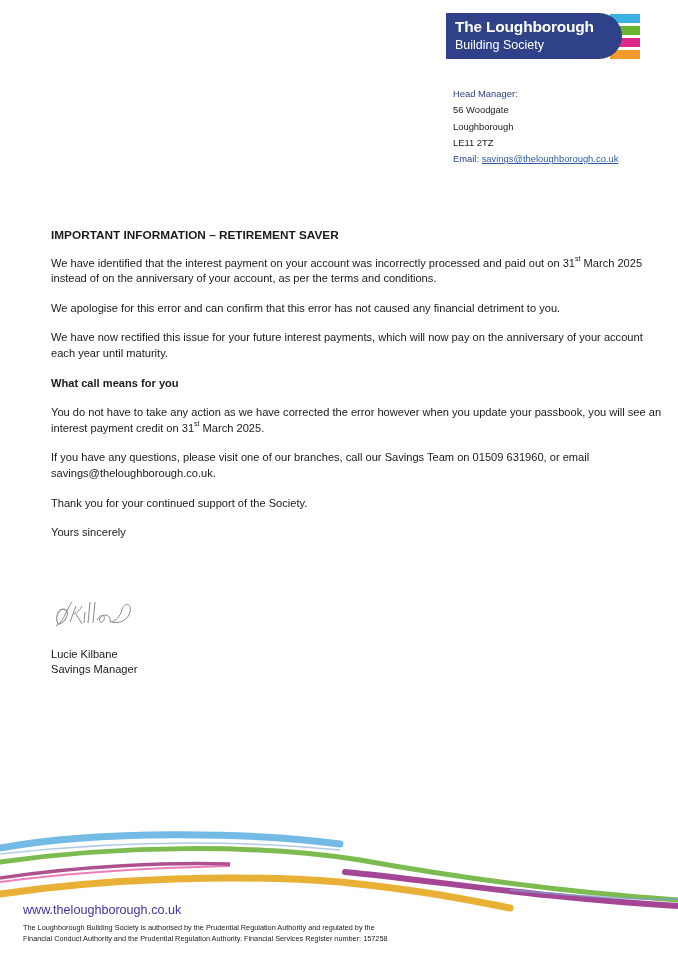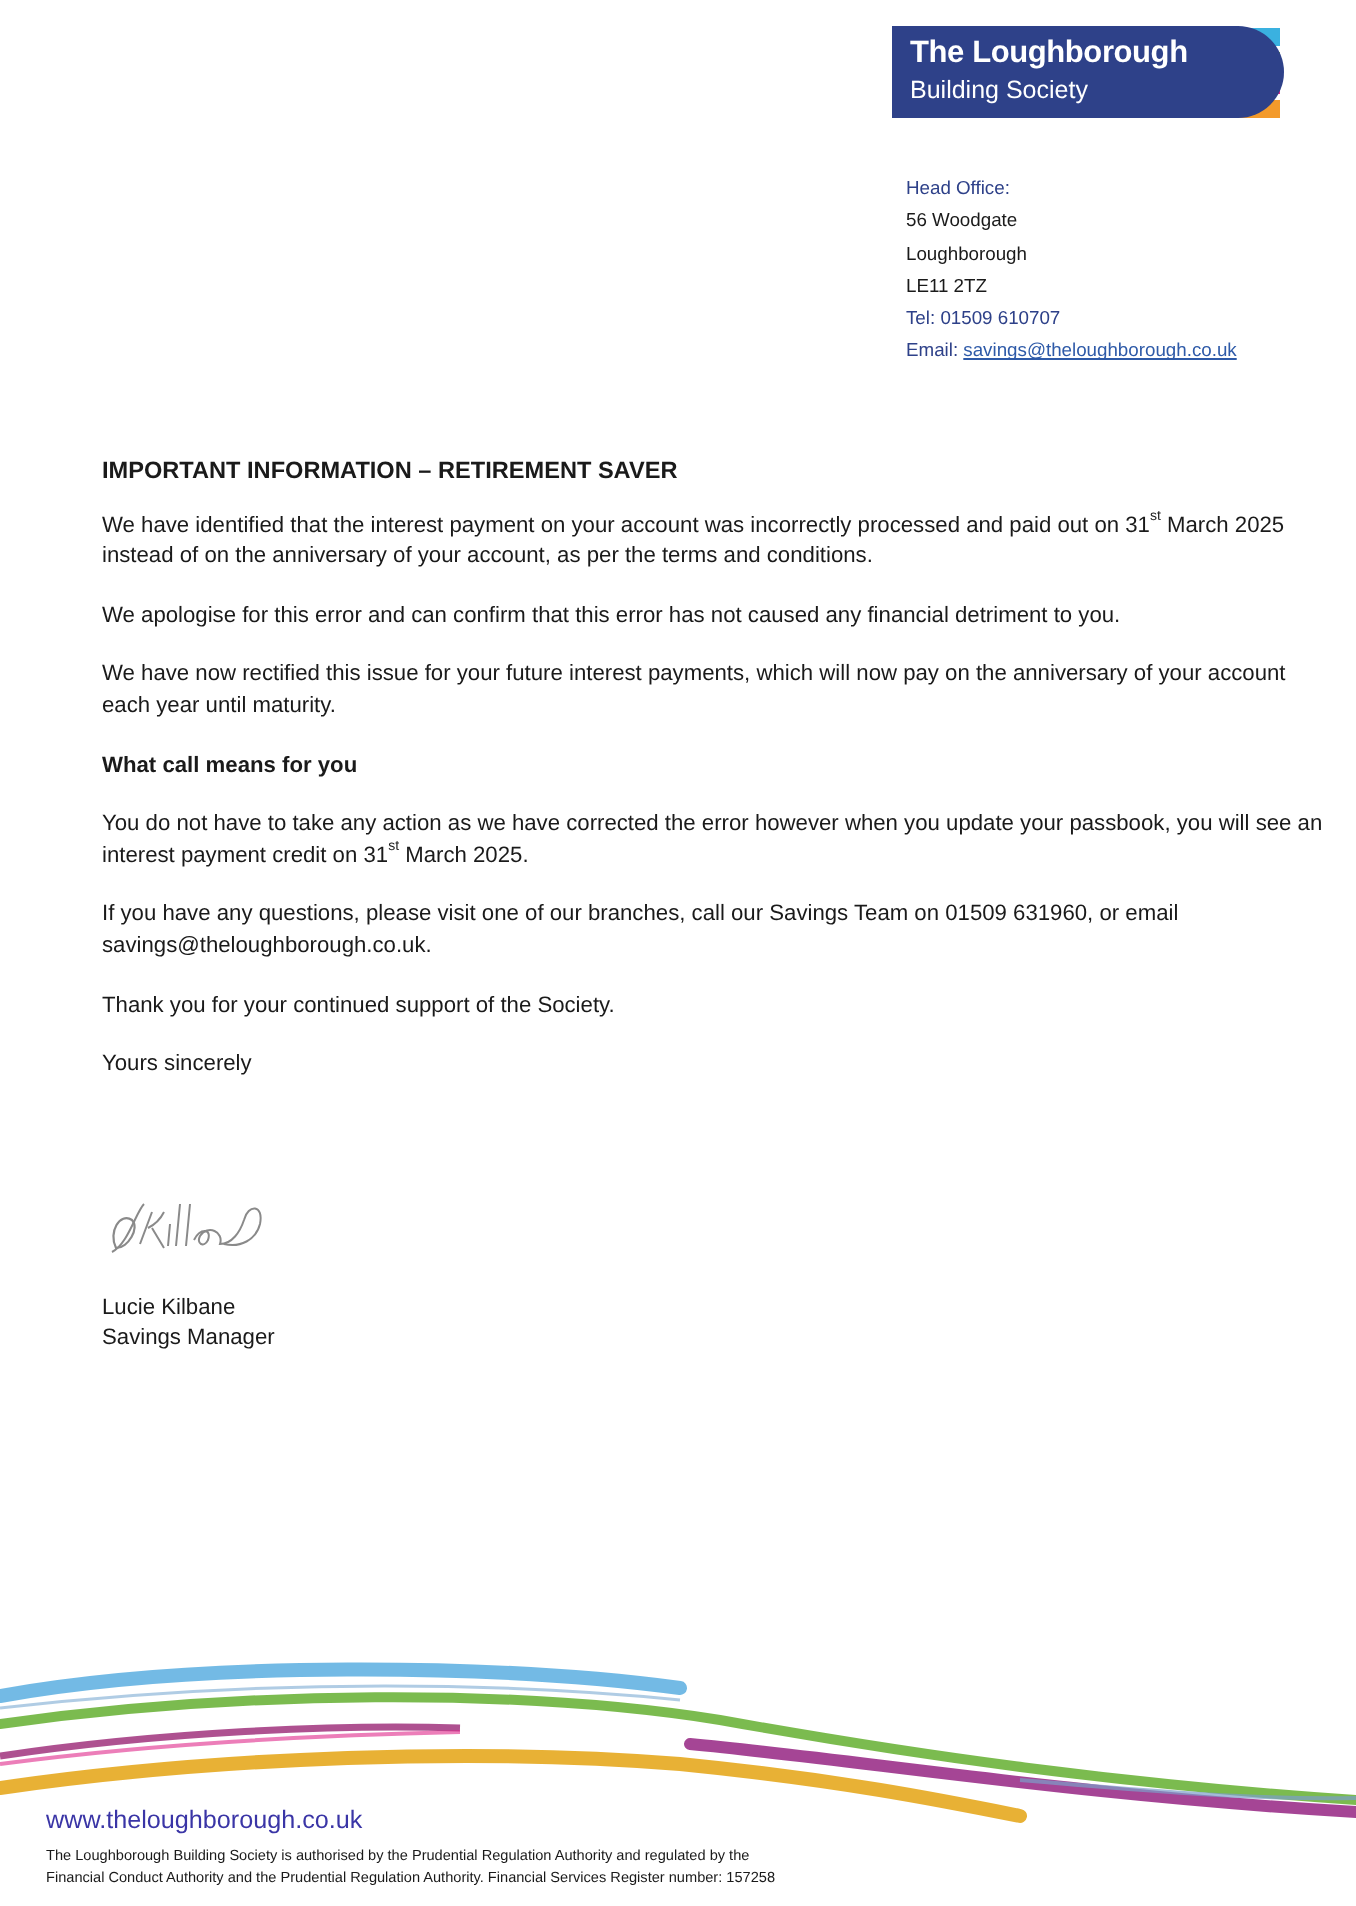--- a/index.html
+++ b/index.html
@@ -6,21 +6,21 @@
     body {
       width: 678px; height: 953px; position: relative; overflow: hidden;
       font-family: "Liberation Sans", "DejaVu Sans", sans-serif;
       color: #1a1a1a;
     }
     .logo {
       position: absolute; left: 446px; top: 13px; width: 194px; height: 46px;
     }
     .logo-box {
       position: absolute; left: 0; top: 0; width: 176px; height: 46px;
-      background: #2e4189; border-radius: 0 23px 23px 0; padding-left: 20px;
+      background: #2e4189; border-radius: 0 23px 23px 0;
     }
     .logo-title {
       position: absolute; left: 9px; top: 5px; color: #fff;
       font-weight: bold; font-size: 15.5px; letter-spacing: -0.2px; white-space: nowrap;
     }
     .logo-sub {
       position: absolute; left: 9px; top: 25px; color: #fff;
       font-size: 12.5px; white-space: nowrap;
     }
     .logo-stripe { position: absolute; right: 0; width: 30px; height: 9px; }
@@ -72,25 +72,24 @@
   <div class="logo-stripe stripe-2"></div>
   <div class="logo-stripe stripe-3"></div>
   <div class="logo-stripe stripe-4"></div>
   <div class="logo-box">
     <span class="logo-title">The Loughborough</span>
     <span class="logo-sub">Building Society</span>
   </div>
 </div>
 
 <div class="address">
-  <span class="line blue">Head Office:</span>
+  <span class="line blue">Head Manager:</span>
   <span class="line dark">56 Woodgate</span>
   <span class="line dark">Loughborough</span>
   <span class="line dark">LE11 2TZ</span>
-  <span class="line blue">Tel: 01509 610707</span>
   <span class="line blue"><span>Email: </span><a>savings@theloughborough.co.uk</a></span>
 </div>
 
 <div class="letter">
   <p class="heading">IMPORTANT INFORMATION – RETIREMENT SAVER</p>
   <p class="para"><span>We have identified that the interest payment on your account was incorrectly processed and paid out on 31</span><sup>st</sup><span> March 2025 instead of on the anniversary of your account, as per the terms and conditions.</span></p>
   <p class="para">We apologise for this error and can confirm that this error has not caused any financial detriment to you.</p>
   <p class="para">We have now rectified this issue for your future interest payments, which will now pay on the anniversary of your account each year until maturity.</p>
   <p class="subheading">What call means for you</p>
   <p class="para"><span>You do not have to take any action as we have corrected the error however when you update your passbook, you will see an interest payment credit on 31</span><sup>st</sup><span> March 2025.</span></p>

